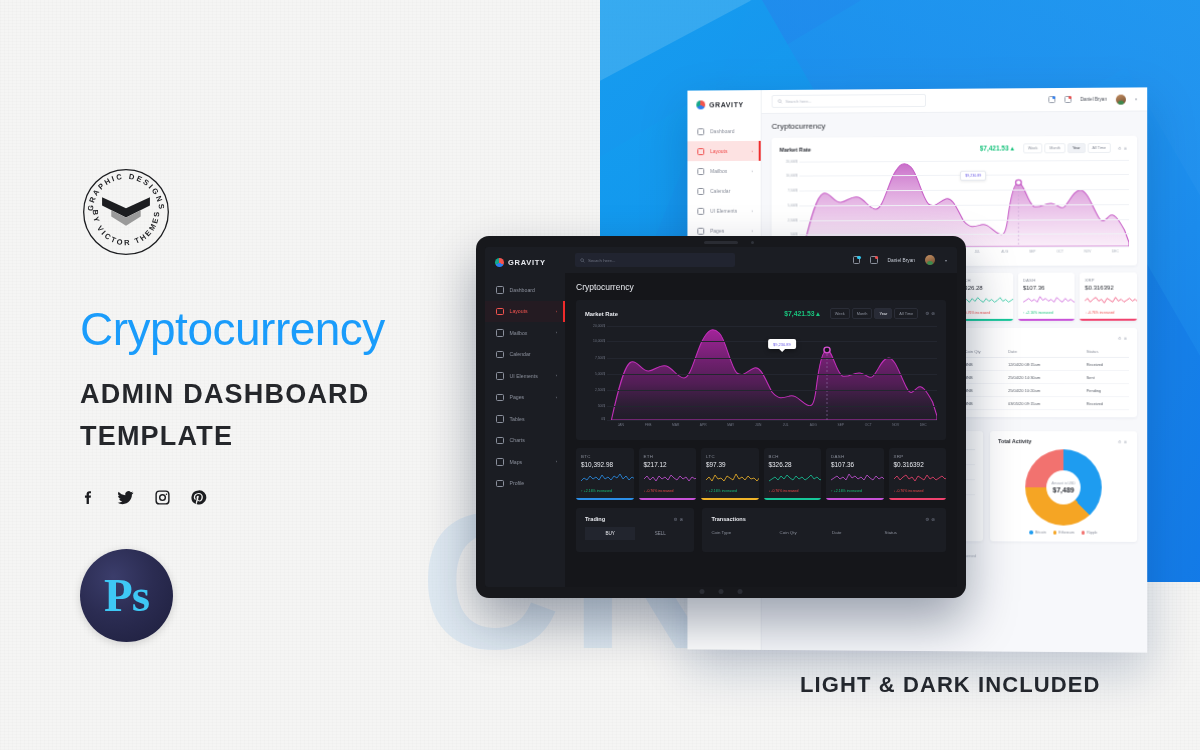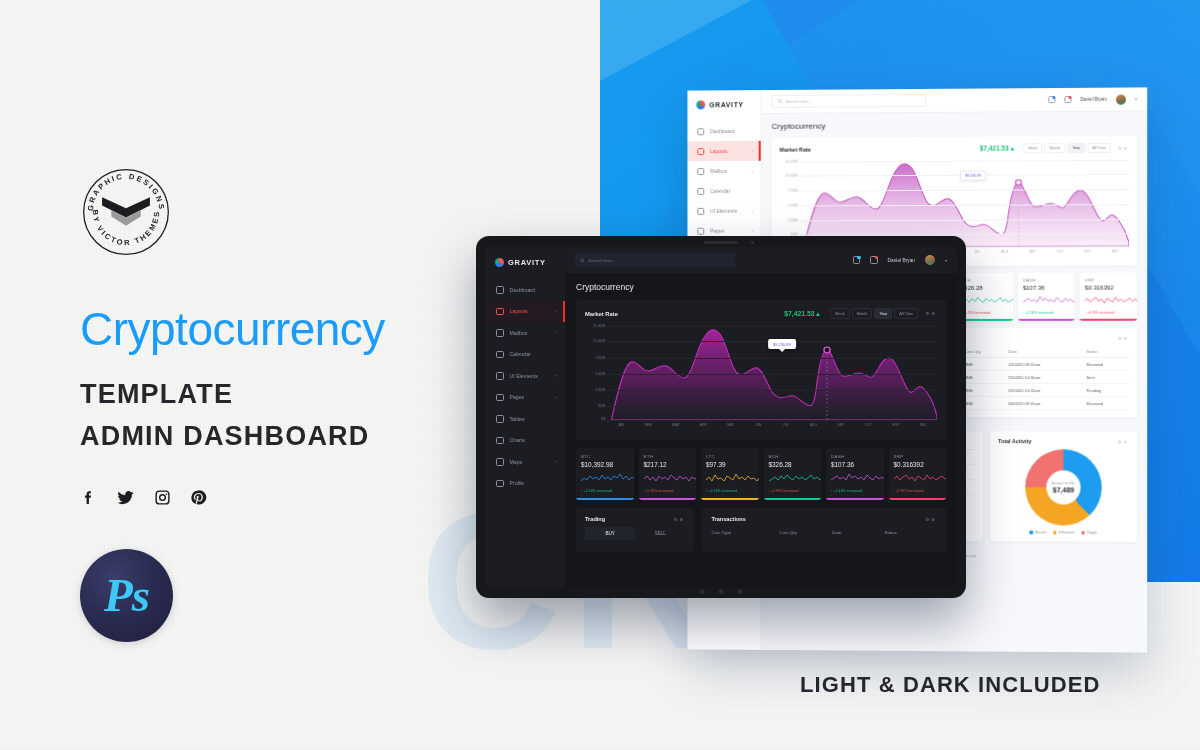--- a/index.html
+++ b/index.html
@@ -103,21 +103,20 @@
   }
   .socials{ margin-top:30px; display:flex; gap:19px; align-items:center; }
   .socials svg{ fill:#1c1d20; }
 
   .ps-badge{
     margin-top:38px;
     width:93px;height:93px;border-radius:50%;
     background:radial-gradient(circle at 36% 30%, #3b3d6b 0%, #2b2c52 45%, #1d1e3c 100%);
     display:flex;align-items:center;justify-content:center;
     box-shadow:0 2px 8px rgba(0,0,0,.15);
-    font-style:italic;
   }
   .ps-badge span{
     font-family:"Liberation Serif", serif;
     font-size:47px; font-weight:bold; color:#3ec8f5; letter-spacing:-1px;
     line-height:1;
   }
 
   .light-dark-text{
     position:absolute; left:800px; top:672px;
     font-size:22px; font-weight:bold; letter-spacing:1.1px; color:#25272b;
@@ -363,22 +362,22 @@
       <text font-size="8.2" font-family="Liberation Sans, sans-serif" font-weight="bold" letter-spacing="2.3" fill="#1c1d20">
         <textPath href="#bp" startOffset="50%" text-anchor="middle">BY VICTOR THEMES</textPath>
       </text>
       <path d="M24,34 L50,46 L76,34 L76,43 L50,56 L24,43 Z" fill="#1c1d20"></path>
       <path d="M34,48 L50,56 L66,48 L66,55 L50,65 L34,55 Z" fill="#9a9a9a"></path>
     </svg>
   </div>
 
   <div class="title-main">Cryptocurrency</div>
   <div class="title-sub">
+    <div>ADMIN DASHBOARD</div>
     <div>TEMPLATE</div>
-    <div>ADMIN DASHBOARD</div>
   </div>
 
   <div class="socials">
     <a><svg width="17" height="17" viewBox="0 0 24 24">
           <path d="M15.5 3h-2.3c-2.4 0-3.9 1.6-3.9 4v2.1H7v3.1h2.3V21h3.3v-8.8h2.5l.4-3.1h-2.9V7.4c0-.9.3-1.5 1.6-1.5h1.3V3z"></path>
         </svg></a>
     <a><svg width="19" height="19" viewBox="0 0 24 24">
           <path d="M22 5.9c-.7.3-1.5.6-2.4.7.9-.5 1.5-1.3 1.8-2.3-.8.5-1.7.8-2.6 1A4.1 4.1 0 0 0 11.7 9C8.3 8.8 5.3 7.2 3.3 4.7a4.1 4.1 0 0 0 1.3 5.5c-.7 0-1.3-.2-1.9-.5 0 2 1.4 3.7 3.3 4.1-.6.2-1.2.2-1.9.1.5 1.7 2.1 2.9 3.9 2.9A8.3 8.3 0 0 1 2 18.6a11.7 11.7 0 0 0 6.3 1.8c7.6 0 11.8-6.3 11.8-11.8v-.5c.8-.6 1.5-1.3 2-2.2z"></path>
         </svg></a>
     <a><svg width="17" height="17" viewBox="0 0 24 24">

